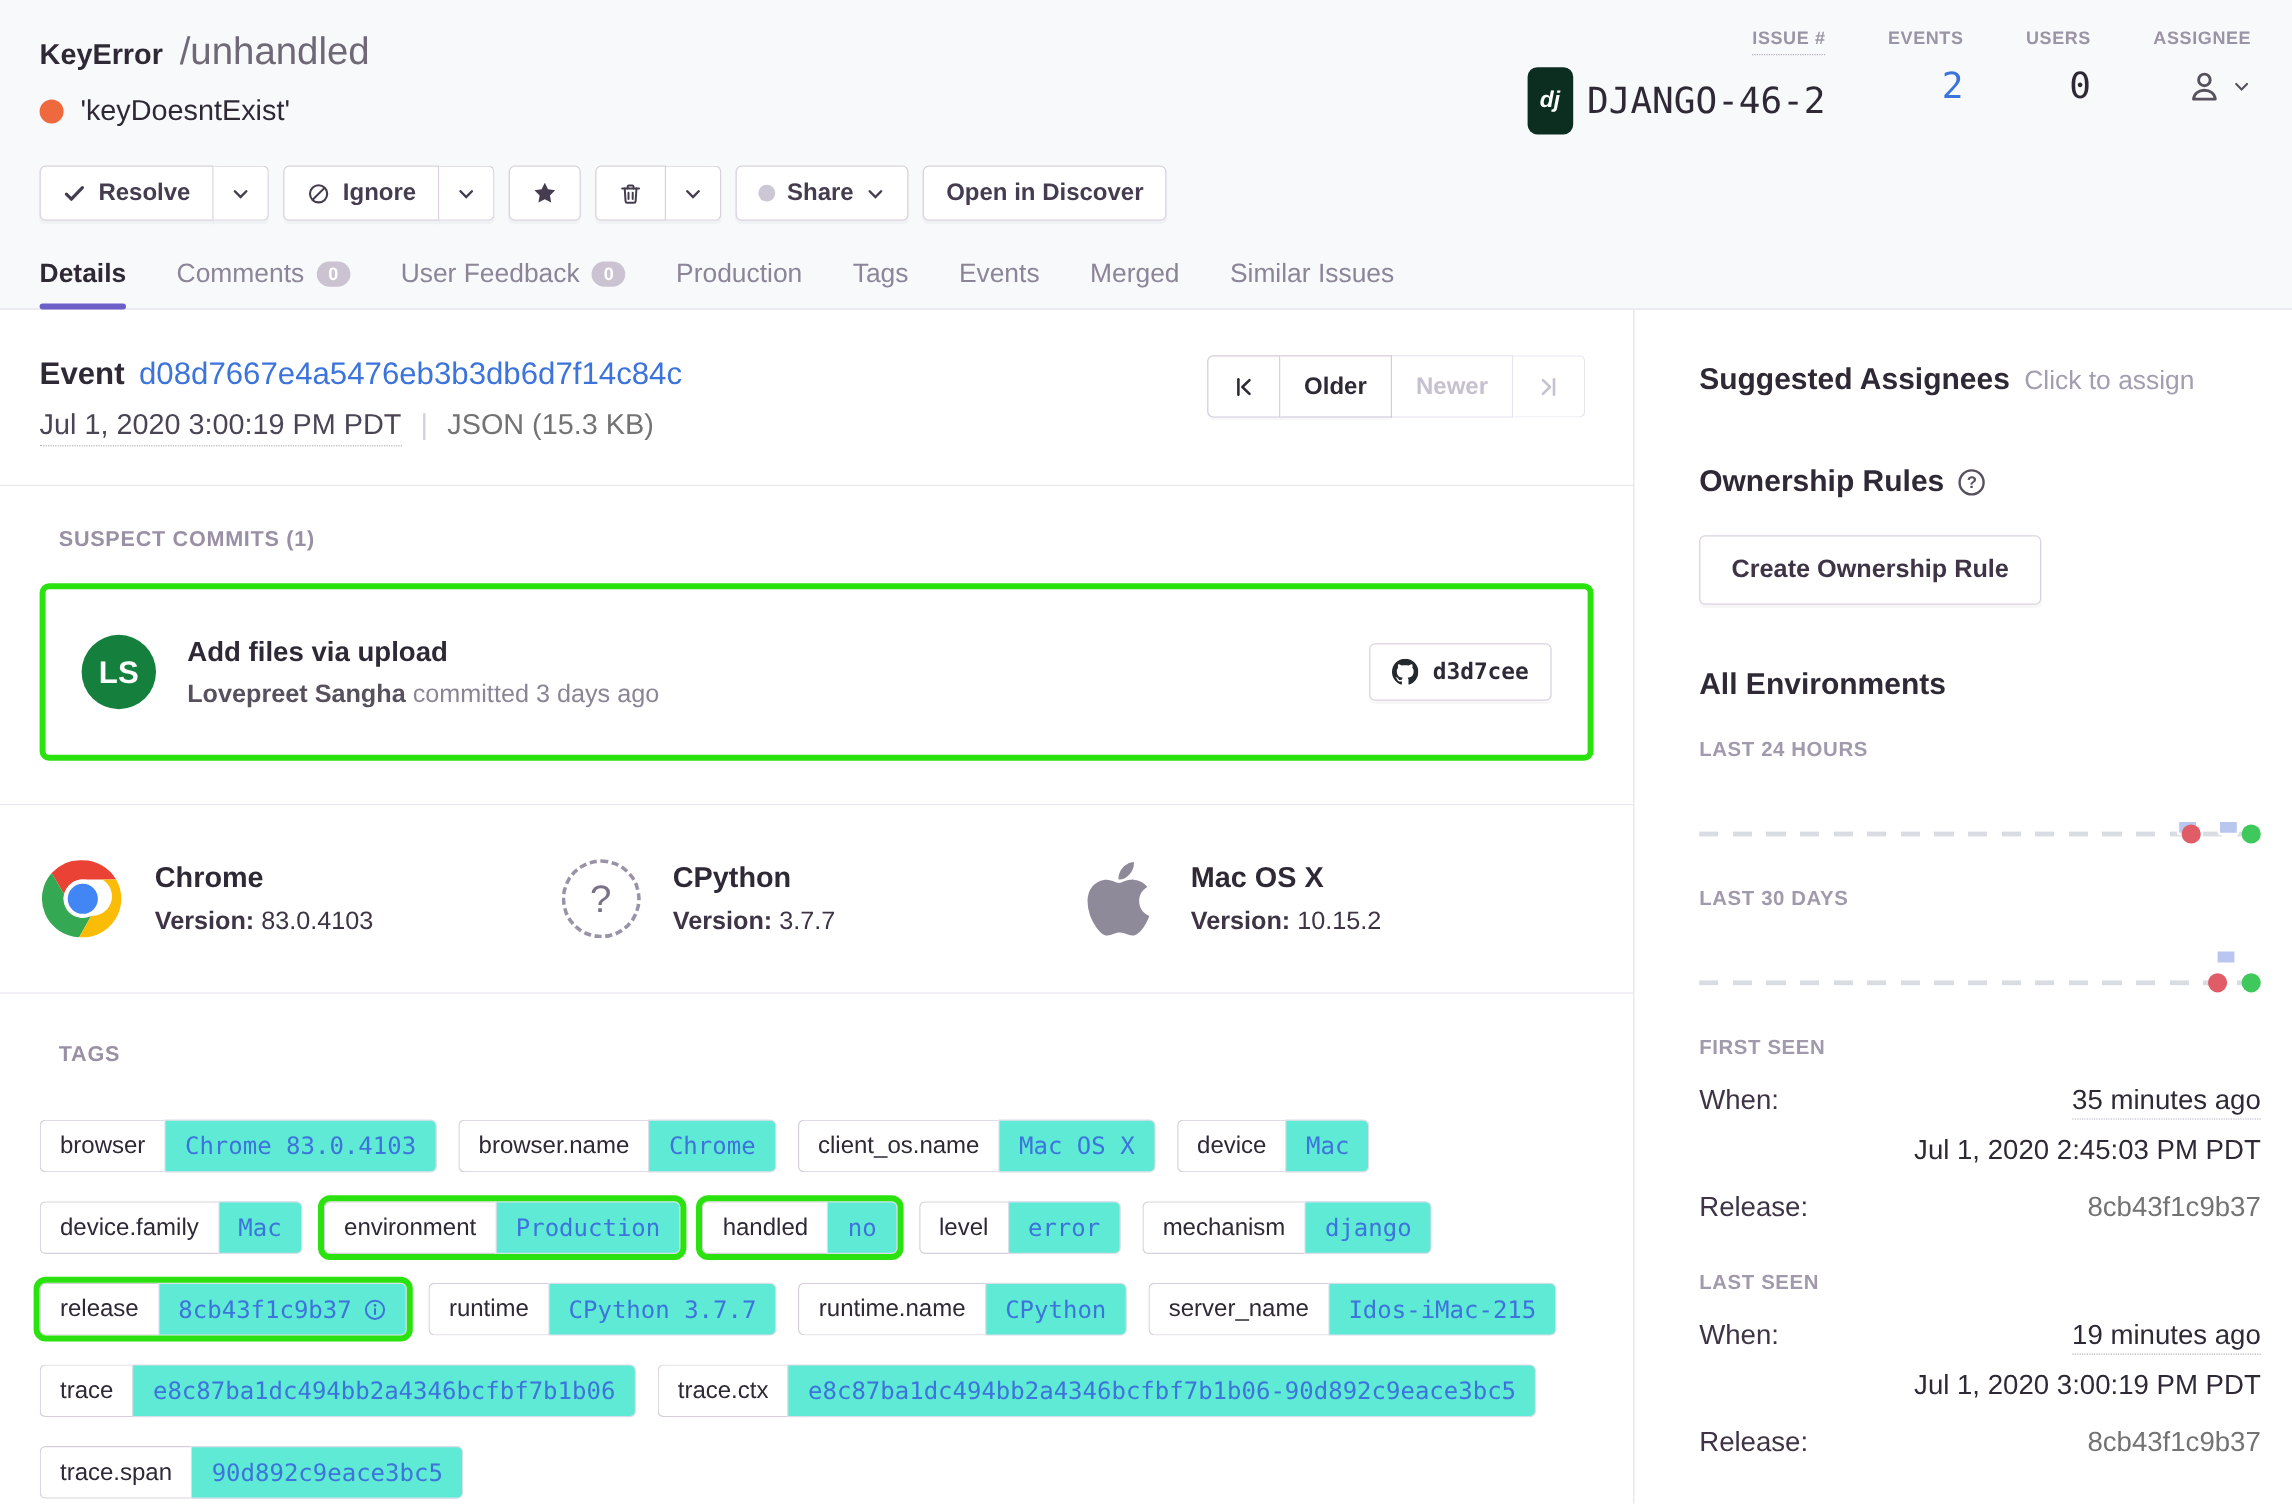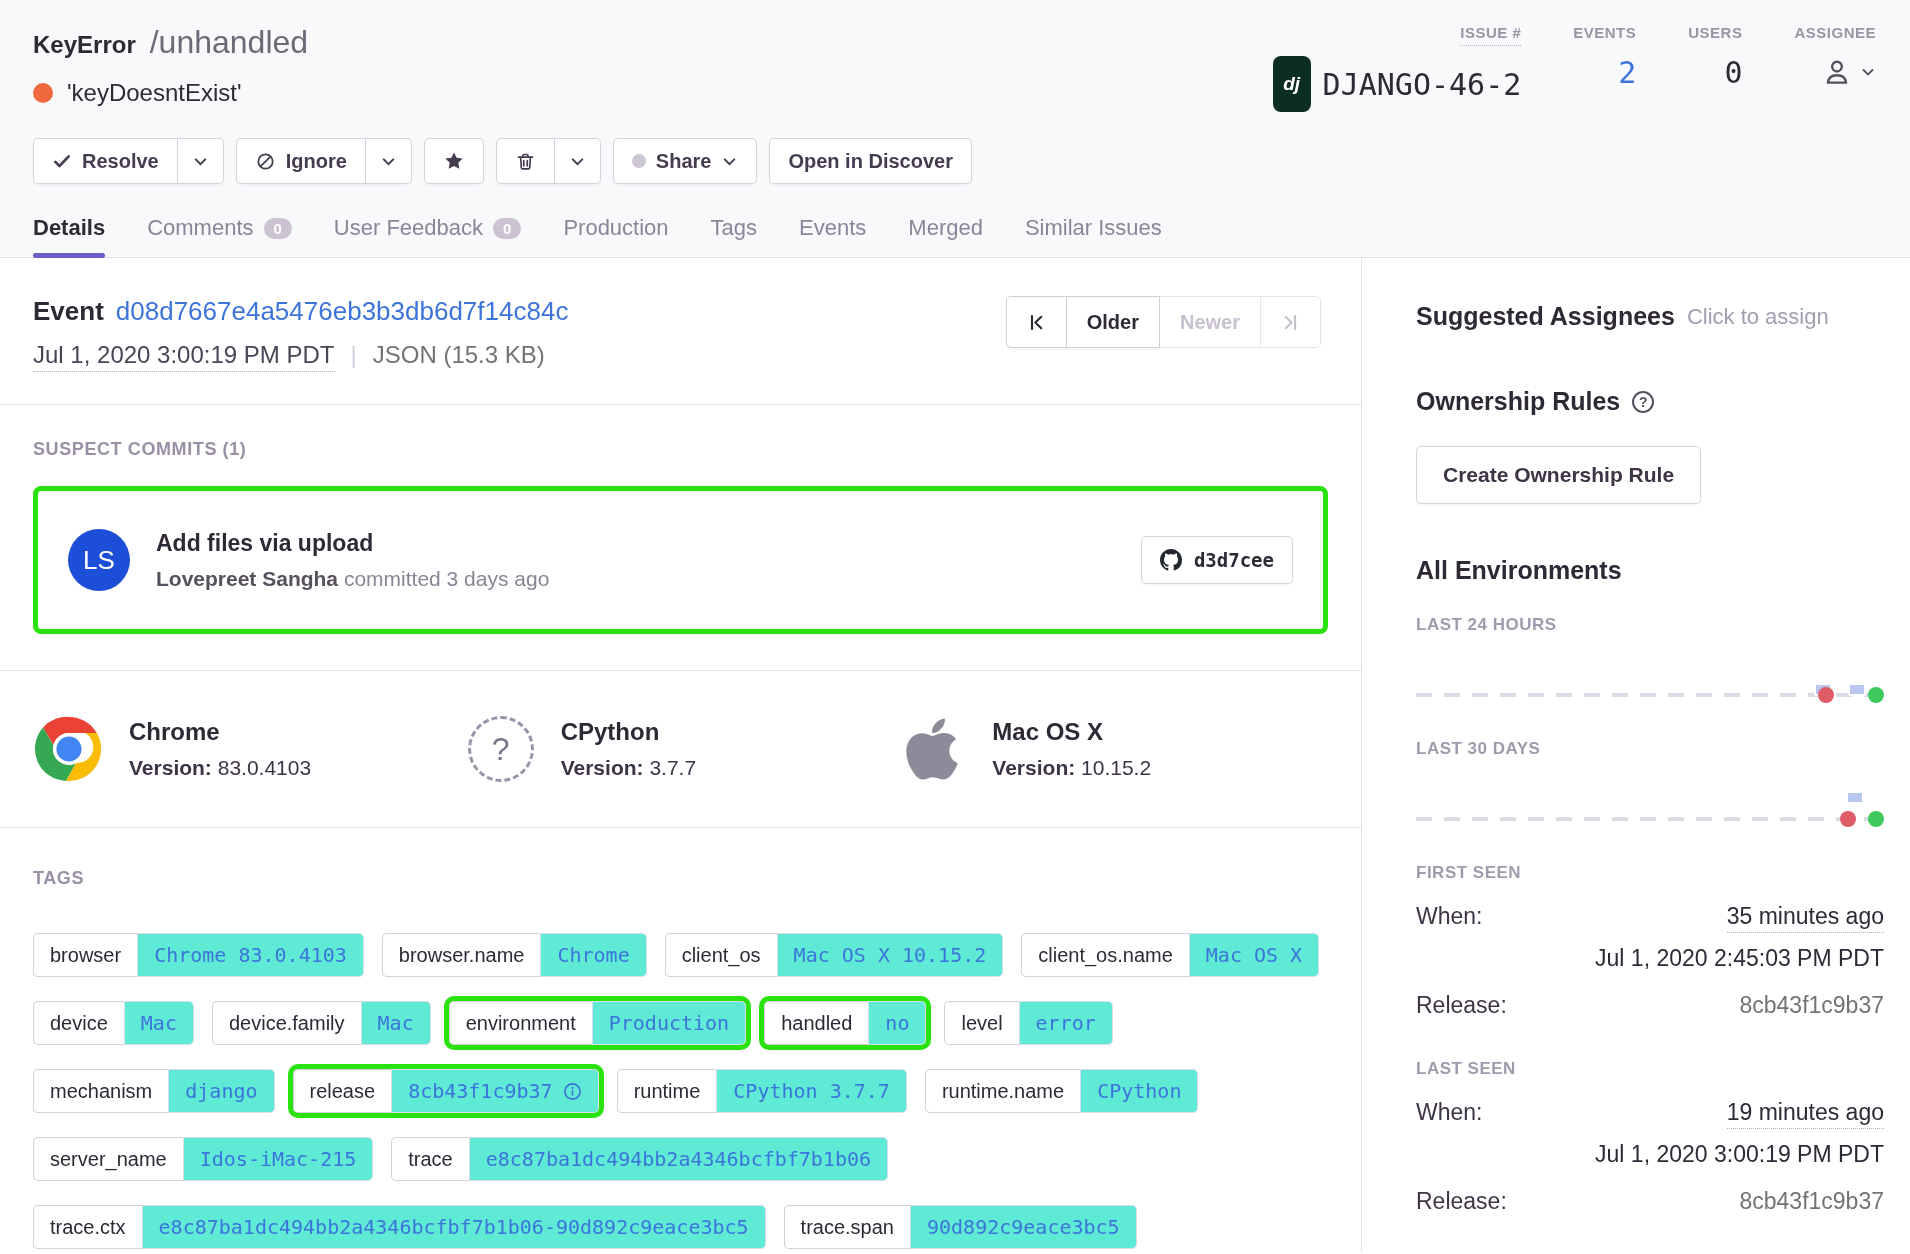--- a/index.html
+++ b/index.html
@@ -68,26 +68,26 @@
   .pbtn { background:#fff; border:1px solid #d3ccd9; height:52px; min-width:58px; padding:0 20px;
     display:inline-flex; align-items:center; justify-content:center; font-size:20px; font-weight:bold;
     color:#2f2936; cursor:pointer; box-shadow:0 2px 1px rgba(60,50,80,.04); }
   .pbtn + .pbtn { border-left:none; }
   .pbtn:first-child { border-radius:5px 0 0 5px; }
   .pbtn:last-child { border-radius:0 5px 5px 0; }
   .pbtn.disabled { color:#c7c0cf; border-color:#e8e4ec; cursor:default; box-shadow:none; }
   .pbtn.disabled svg { stroke:#c7c0cf; }
 
   
-  .sec-head { font-size:18px; font-weight:bold; letter-spacing:.6px; color:#9a90a5; }
+  .sec-head { font-size:18px; font-weight:bold; letter-spacing:.6px; color:#9a90a5;margin-left:16px; }
   .suspect { padding:34px 33px 36px 33px; border-bottom:1px solid #eae6ee; }
   .commit-card { margin-top:26px; border:5px solid #2ae20e; border-radius:8px; background:#fff;
     padding:38px 30px; display:flex; align-items:center; }
-  .avatar { width:62px; height:62px; border-radius:50%; background:#1d4ed8; color:#fff; font-size:26px;
-    display:flex; align-items:center; justify-content:center; flex:0 0 auto; }
+  .avatar { width:62px; height:62px; border-radius:50%; background:#15803d; color:#fff; font-size:26px;
+    display:flex; align-items:center; justify-content:center; flex:0 0 auto;font-weight:bold; }
   .commit-txt { margin-left:26px; flex:1; }
   .commit-title { font-size:23px; font-weight:bold; color:#2f2936; }
   .commit-meta { margin-top:10px; font-size:21px; color:#8a8494; }
   .commit-author { font-weight:bold; color:#57515e; }
   .sha-btn { background:#fff; border:1px solid #d9d2de; border-radius:5px; padding:12px 18px;
     display:inline-flex; align-items:center; gap:12px; font-size:19px; font-weight:bold; color:#2f2936;
     cursor:pointer; box-shadow:0 2px 1px rgba(60,50,80,.04); }
 
   
   .contexts { display:flex; padding:42px 33px; border-bottom:1px solid #eae6ee; }
@@ -397,24 +397,20 @@
         <div class="pills">
           <span class="pill">
               <span class="pk">browser</span>
               <span class="pv">Chrome 83.0.4103</span>
             </span>
           <span class="pill">
               <span class="pk">browser.name</span>
               <span class="pv">Chrome</span>
             </span>
           <span class="pill">
-              <span class="pk">client_os</span>
-              <span class="pv">Mac OS X 10.15.2</span>
-            </span>
-          <span class="pill">
               <span class="pk">client_os.name</span>
               <span class="pv">Mac OS X</span>
             </span>
           <span class="pill">
               <span class="pk">device</span>
               <span class="pv">Mac</span>
             </span>
           <span class="pill">
               <span class="pk">device.family</span>
               <span class="pv">Mac</span>

